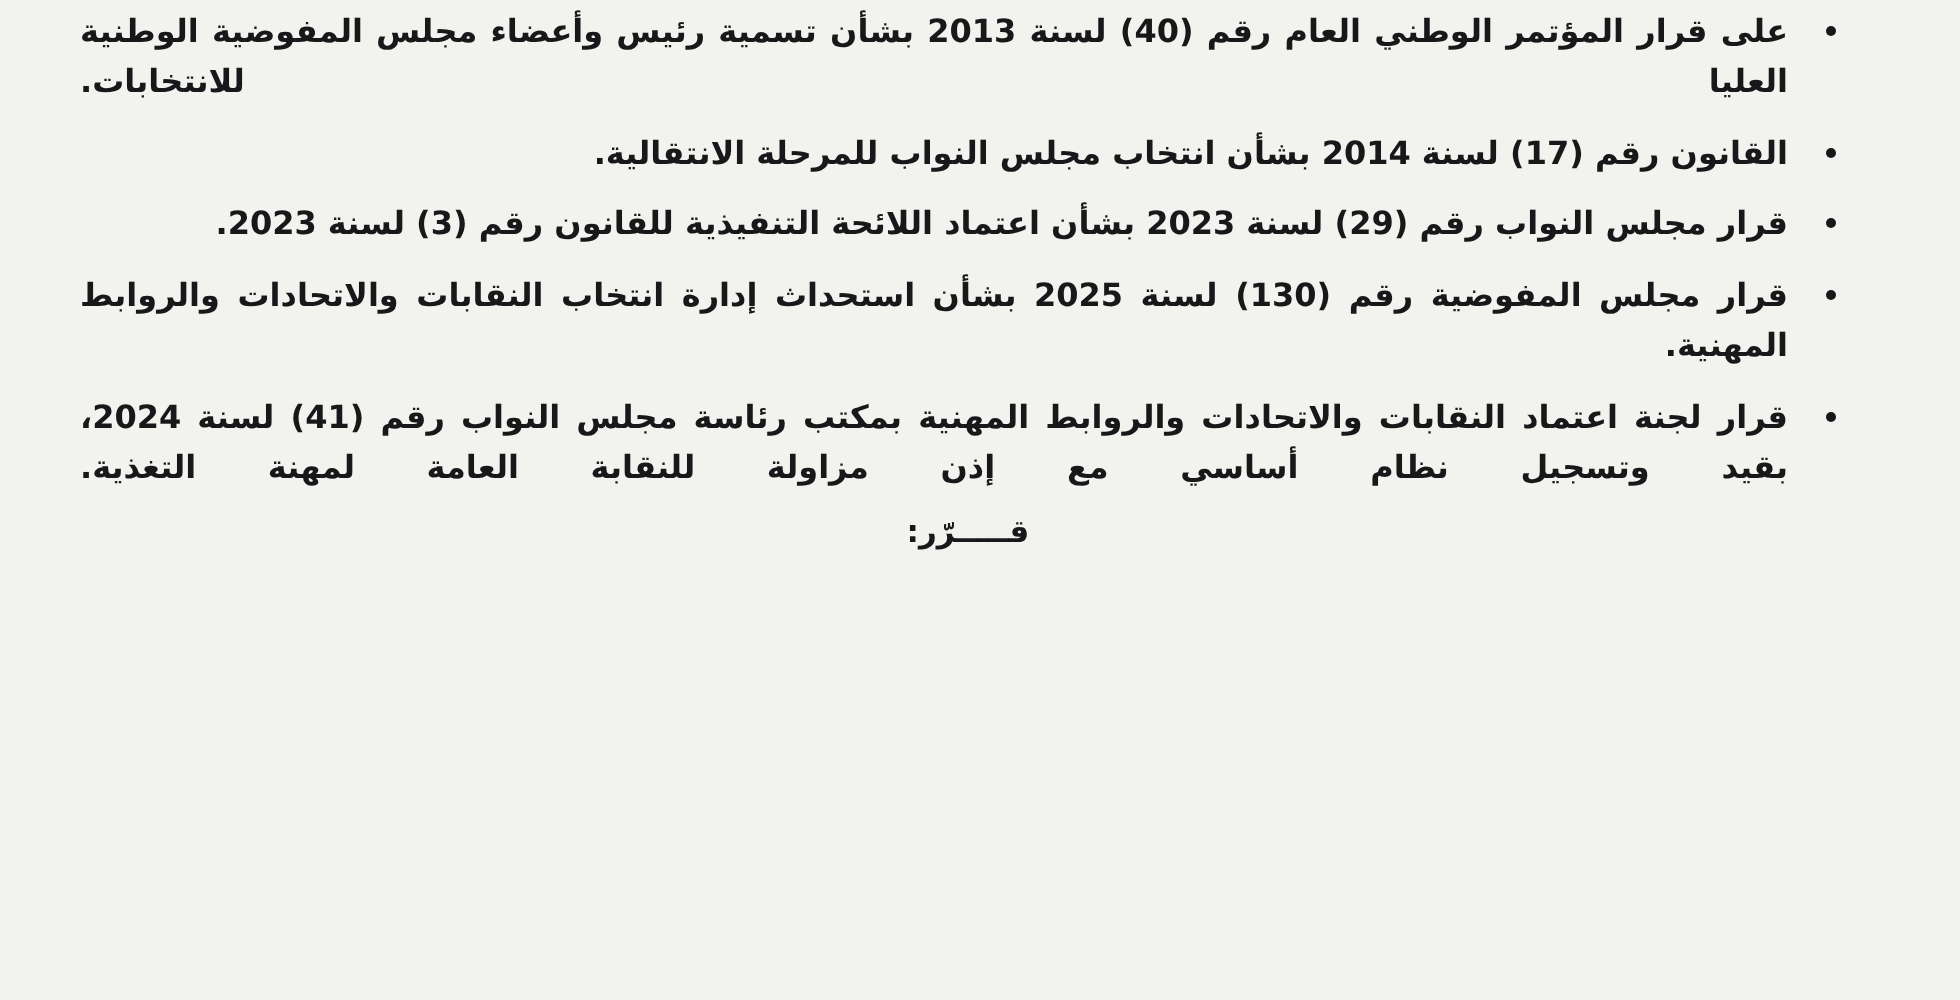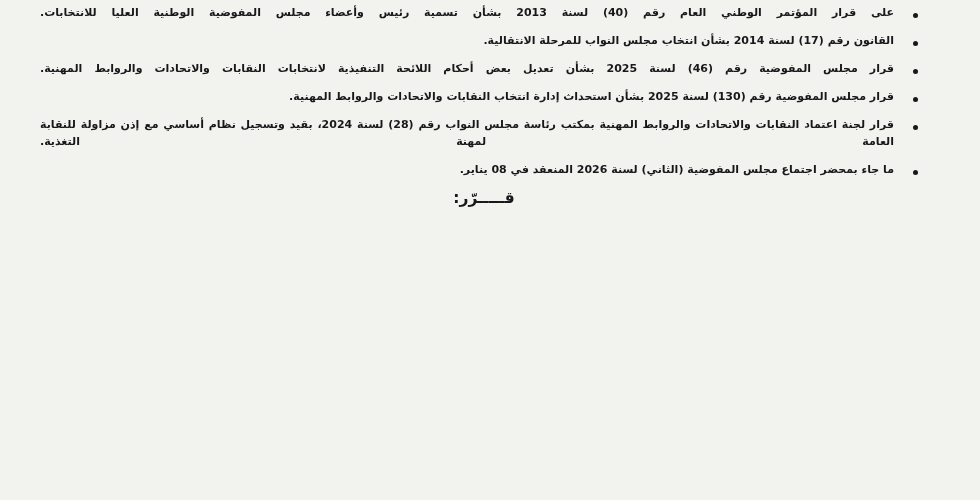--- a/index.html
+++ b/index.html
@@ -24,21 +24,21 @@
   ul.clause-list {
     list-style: none;
     margin: 0;
     padding: 0;
   }
   ul.clause-list > li {
     position: relative;
     margin: 0 0 11px 0;
     padding-right: 34px;
     color: #16181a;
-    font-size: 11px;
+    font-size: 16px;
     line-height: 1.55;
     font-weight: bold;
     text-align: justify;
     text-align-last: justify;
     direction: rtl;
   }
   ul.clause-list > li.short {
     text-align: justify;
     text-align-last: right;
   }
@@ -63,21 +63,20 @@
   }
 </style>
 </head>
 <body>
 
 <div class="page">
 
   <ul class="clause-list">
     <li><span>على قرار المؤتمر الوطني العام رقم (40) لسنة 2013 بشأن تسمية رئيس وأعضاء مجلس المفوضية الوطنية العليا للانتخابات.</span></li>
     <li class="short"><span>القانون رقم (17) لسنة 2014 بشأن انتخاب مجلس النواب للمرحلة الانتقالية.</span></li>
-    <li><span>قرار مجلس المفوضية رقم (46) لسنة 2025 بشأن تعديل بعض أحكام اللائحة التنفيذية لانتخابات النقابات والاتحادات والروابط المهنية.</span></li>
+    <li class="short"><span>قرار مجلس النواب رقم (29) لسنة 2023 بشأن اعتماد اللائحة التنفيذية للقانون رقم (3) لسنة 2023.</span></li>
     <li class="short"><span>قرار مجلس المفوضية رقم (130) لسنة 2025 بشأن استحداث إدارة انتخاب النقابات والاتحادات والروابط المهنية.</span></li>
-    <li><span>قرار لجنة اعتماد النقابات والاتحادات والروابط المهنية بمكتب رئاسة مجلس النواب رقم (28) لسنة 2024، بقيد وتسجيل نظام أساسي مع إذن مزاولة للنقابة العامة لمهنة التغذية.</span></li>
-    <li class="short"><span>ما جاء بمحضر اجتماع مجلس المفوضية (الثاني) لسنة 2026 المنعقد ﻓﻲ 08 يناير.</span></li>
+    <li><span>قرار لجنة اعتماد النقابات والاتحادات والروابط المهنية بمكتب رئاسة مجلس النواب رقم (41) لسنة 2024، بقيد وتسجيل نظام أساسي مع إذن مزاولة للنقابة العامة لمهنة التغذية.</span></li>
   </ul>
 
   <div class="decision-word">قـــــرّر:</div>
 
 </div>
 
 </body></html>

